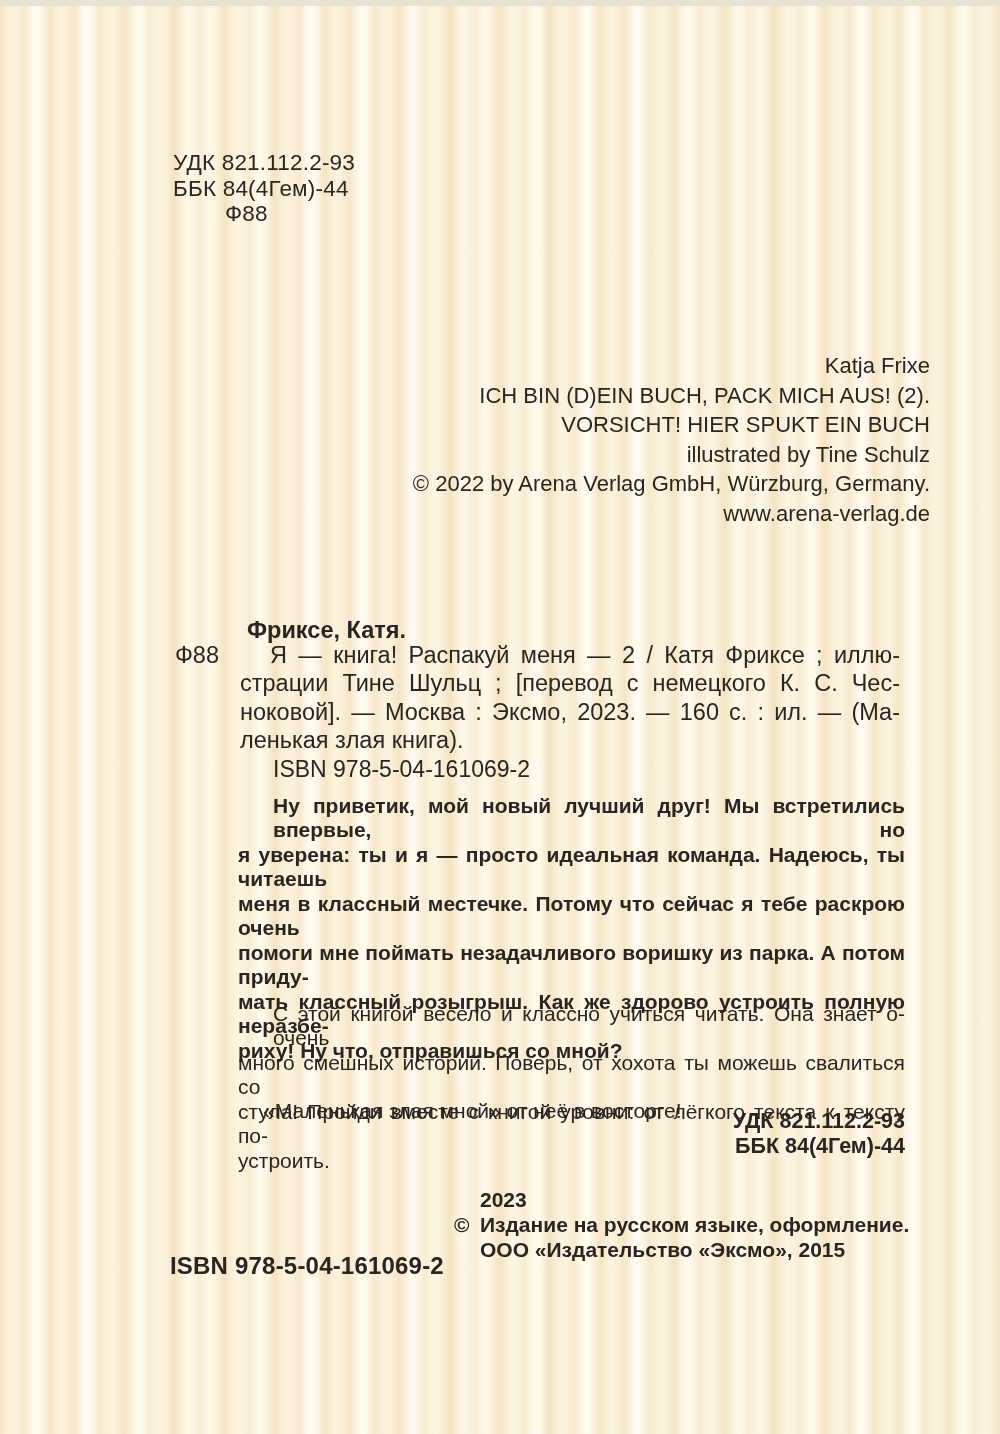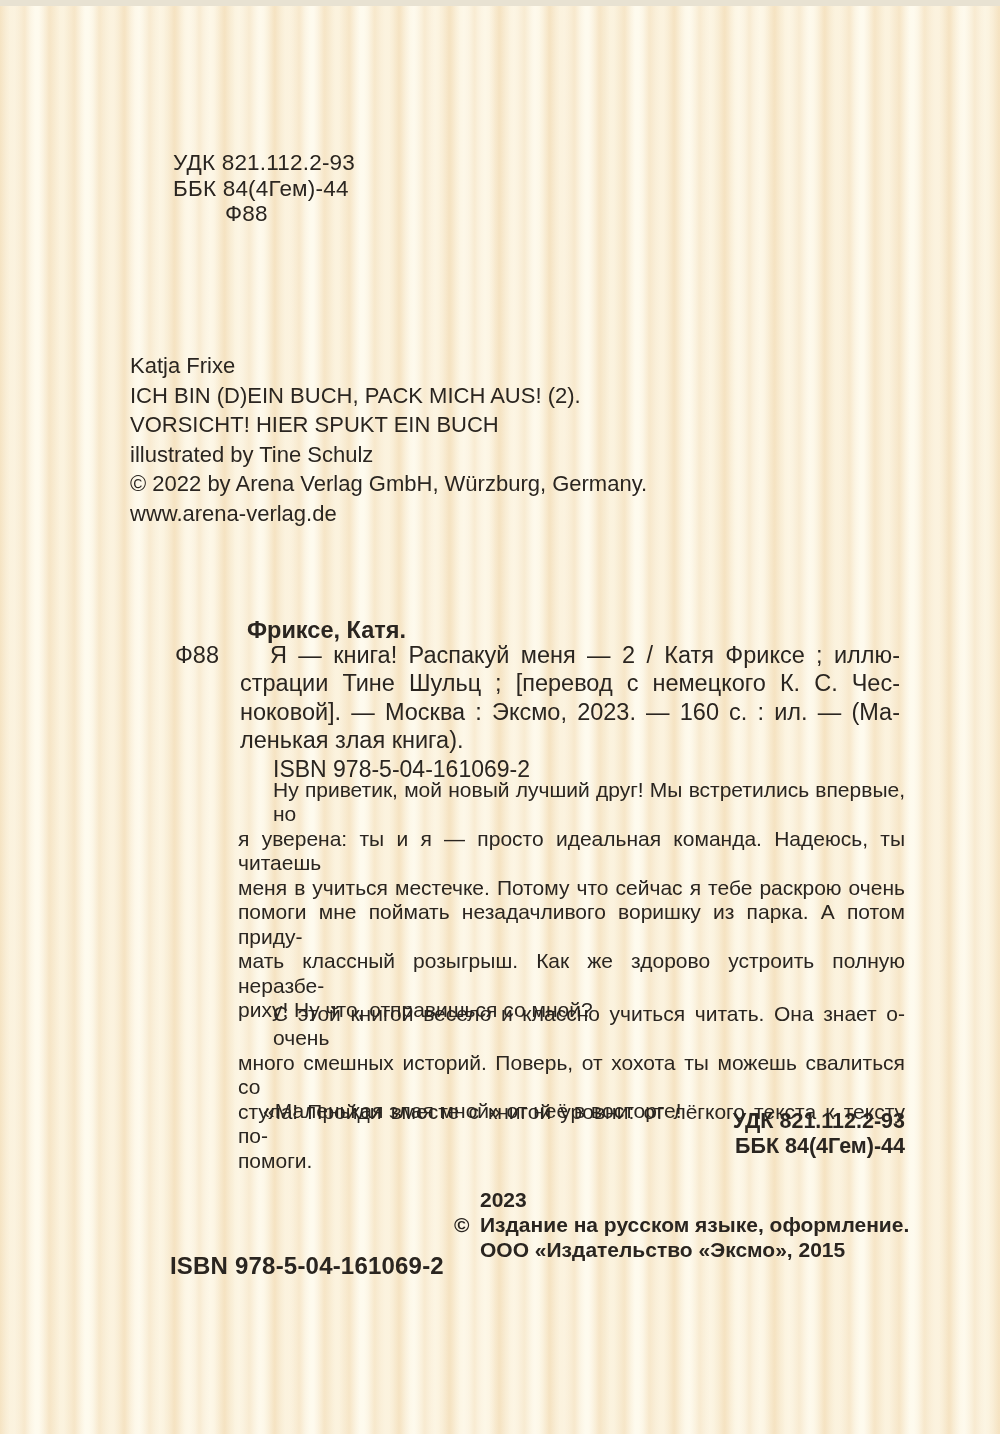--- a/index.html
+++ b/index.html
@@ -20,29 +20,29 @@
         #f6e5c6 0px, #fbf3e0 6px, #fefaec 10px,
         #fefaec 14px, #fbf3e0 18px, #f6e5c6 24px, #f6e5c6 25px);
   }
   .abs{position:absolute;}
   .nowrap{white-space:nowrap;}
   .bold{font-weight:bold;}
 
   .top-codes{left:173px;top:144px;font-size:22.5px;line-height:25.5px;letter-spacing:0.2px;}
   .top-codes .sign{padding-left:52px;}
 
-  .original{left:130px;top:345px;width:800px;text-align:left;font-size:22px;line-height:29.6px;}
+  .original{left:130px;top:345px;width:800px;text-align:right;font-size:22px;line-height:29.6px;}
 
   .catalog-author{left:247px;top:611px;font-size:23.5px;}
   .catalog-sign{left:175px;top:636px;font-size:23.5px;}
   .catalog-desc{left:240px;top:635px;width:660px;font-size:23.5px;line-height:28.4px;}
   .catalog-isbn{left:273px;top:750px;font-size:23px;}
 
   .annot{left:238px;width:667px;font-size:21px;line-height:24.45px;}
-  .annot.p1{top:772px;}
+  .annot.p1{top:788px;font-weight:bold;}
   .annot.p2{top:996px;}
   .just{text-align:justify;text-align-last:justify;}
   .indent35{padding-left:35px;}
   .indent30{padding-left:30px;}
   .closing{left:263px;top:1093px;font-size:21px;}
 
   .bottom-codes{right:95px;top:1103px;text-align:right;font-size:21.5px;line-height:24.6px;}
 
   .copyrights{left:454px;top:1181px;font-size:21px;line-height:25.2px;}
   .copyrights .cont{padding-left:26px;}
@@ -78,31 +78,31 @@
     <div class="just">страции Тине Шульц ; [перевод с немецкого К. С. Чес-</div>
     <div class="just">ноковой]. — Москва : Эксмо, 2023. — 160 с. : ил. — (Ма-</div>
     <div>ленькая злая книга).</div>
   </div>
 
   <div class="abs catalog-isbn nowrap">ISBN 978-5-04-161069-2</div>
 
   <div class="abs annot p1">
     <div class="just indent35">Ну приветик, мой новый лучший друг! Мы встретились впервые, но</div>
     <div class="just">я уверена: ты и я — просто идеальная команда. Надеюсь, ты читаешь</div>
-    <div class="just">меня в учиться местечке. Потому что сейчас я тебе раскрою очень</div>
+    <div class="just">меня в классный местечке. Потому что сейчас я тебе раскрою очень</div>
     <div class="just">помоги мне поймать незадачливого воришку из парка. А потом приду-</div>
     <div class="just">мать классный розыгрыш. Как же здорово устроить полную неразбе-</div>
     <div>риху! Ну что, отправишься со мной?</div>
   </div>
 
   <div class="abs annot p2">
     <div class="just indent35">С этой книгой весело и классно учиться читать. Она знает о-очень</div>
     <div class="just">много смешных историй. Поверь, от хохота ты можешь свалиться со</div>
     <div class="just">стула! Пройди вместе с книгой уровни: от лёгкого текста к тексту по-</div>
-    <div>помоги.</div>
+    <div>устроить.</div>
   </div>
 
   <div class="abs closing nowrap">«Маленькая злая мной» от неё в восторге!</div>
 
   <div class="abs bottom-codes bold nowrap">
     <div>УДК 821.112.2-93</div>
     <div>ББК 84(4Гем)-44</div>
   </div>
 
   <div class="abs copyrights bold nowrap">

